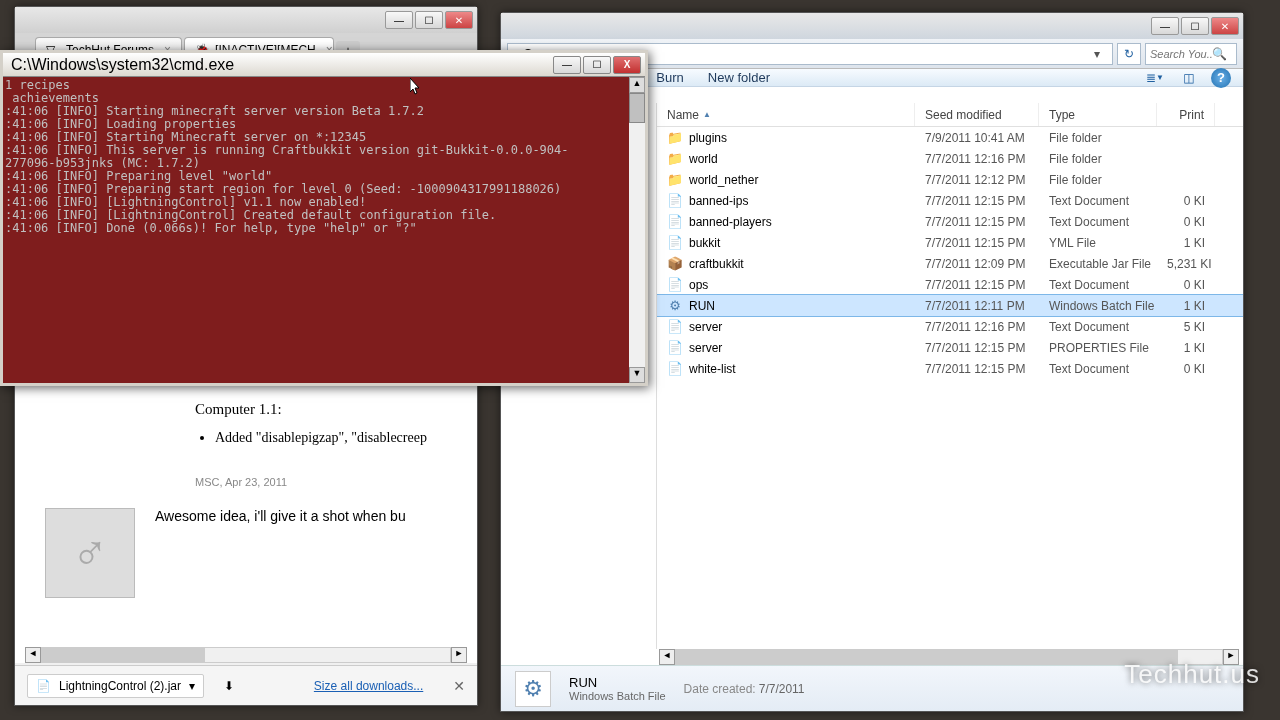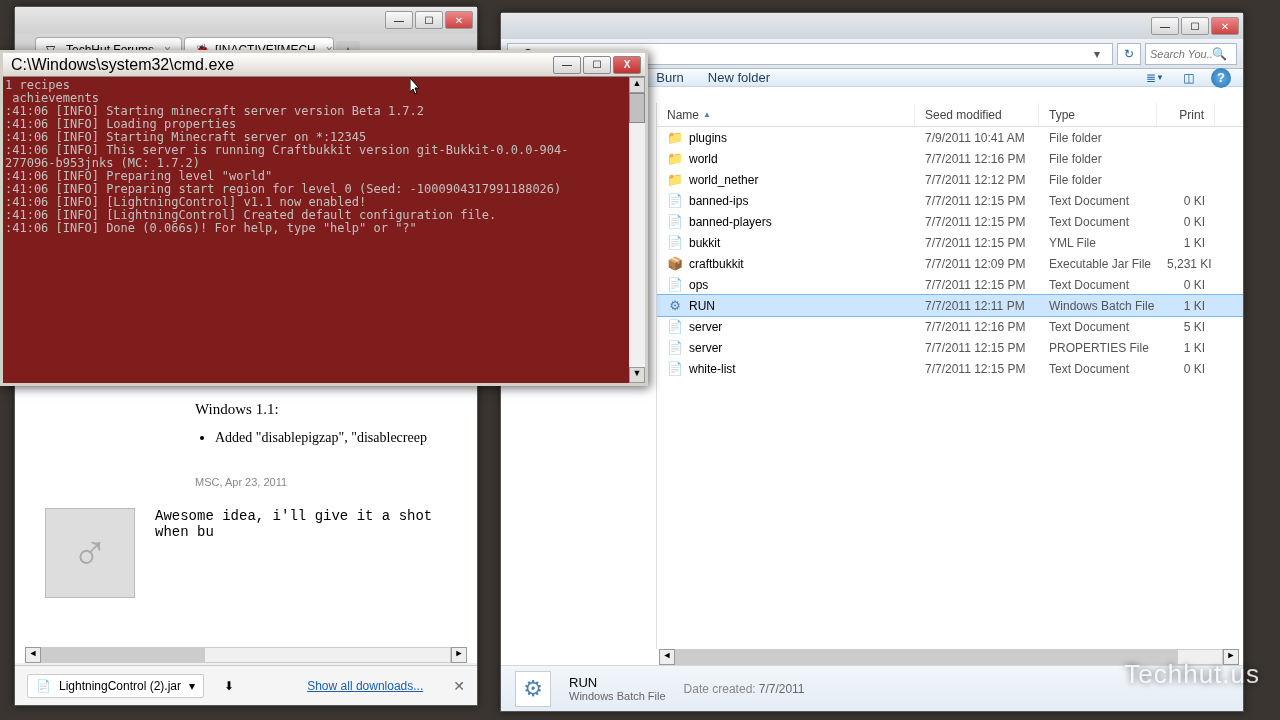--- a/index.html
+++ b/index.html
@@ -17,21 +17,21 @@
 .tab-close{margin-left:4px;color:#888;cursor:pointer}
 .tab-new{width:24px;height:20px;background:#ccc;border-radius:3px;display:flex;align-items:center;justify-content:center;cursor:pointer}
 .browser-content{position:absolute;top:54px;left:0;right:0;bottom:42px;background:#fff;overflow:hidden}
 .forum-post{padding:0 20px;margin-top:340px}
 .post-version{font-family:Georgia,serif;font-size:15px;margin:8px 0 12px 160px}
 .post-bullet{font-family:Georgia,serif;font-size:14px;margin-left:180px;list-style:disc}
 .post-meta{font-size:11px;color:#888;margin:30px 0 20px 160px}
 .collapse-bar{background:#1e3a52;color:#fff;padding:6px 10px;margin:0 -10px;font-size:13px}
 .reply{display:flex;gap:20px;margin-top:14px;padding:0 10px}
 .avatar{width:90px;height:90px;background:#ddd;border:1px solid #bbb;display:flex;align-items:center;justify-content:center;font-size:50px;color:#aaa}
-.reply-text{font-family:Liberation Mono, monospace;font-size:14px;flex:1}
+.reply-text{font-family:Liberation Sans, sans-serif;font-size:14px;flex:1}
 .browser-hscroll{position:absolute;bottom:42px;left:10px;right:10px;height:16px;display:flex;align-items:center}
 .hscroll-btn{width:16px;height:16px;background:#eee;border:1px solid #999;font-size:9px;text-align:center}
 .hscroll-track{flex:1;height:16px;background:#f0f0f0;border:1px solid #ccc;position:relative}
 .hscroll-thumb{position:absolute;left:0;width:40%;height:100%;background:#ccc}
 .browser-dlbar{position:absolute;bottom:0;left:0;right:0;height:40px;background:#f5f5f5;border-top:1px solid #ccc;display:flex;align-items:center;padding:0 12px;gap:20px}
 .dl-item{display:flex;align-items:center;gap:8px;padding:4px 8px;border:1px solid #ccc;border-radius:2px;background:#fff}
 .dl-show{color:#1a5fb4;text-decoration:underline;cursor:pointer;margin-left:auto}
 .dl-close{font-size:14px;color:#666;cursor:pointer;margin-left:10px}
 
 
@@ -120,21 +120,21 @@
     </div>
     <div class="tab active">
       <span class="tab-icon">🐞</span>
       <span>[INACTIVE][MECH</span>
       <span class="tab-close">×</span>
     </div>
     <div class="tab-new">+</div>
   </div>
   <div class="browser-content">
     <div class="forum-post">
-      <div class="post-version">Windows 1.1:</div>
+      <div class="post-version">Computer 1.1:</div>
       <ul>
           <li class="post-bullet">Added "disablepigzap", "disablecreep</li>
         </ul>
       <div class="post-meta">MSC, Apr 23, 2011</div>
       <div class="reply">
         <div class="avatar">♂</div>
         <div class="reply-text">Awesome idea, i'll give it a shot when bu</div>
       </div>
     </div>
   </div>
@@ -145,21 +145,21 @@
       </div>
     <div class="hscroll-btn">►</div>
   </div>
   <div class="browser-dlbar">
     <div class="dl-item">
       <span>📄</span>
       <span>LightningControl (2).jar</span>
       <span>▾</span>
     </div>
     <span>⬇</span>
-    <a class="dl-show">Show all downloads...</a>
+    <a class="dl-show">Size all downloads...</a>
     <span class="dl-close">✕</span>
   </div>
 </div>
 
 <div class="explorer">
   <div class="exp-titlebar">
     <div class="win-btn">—</div>
     <div class="win-btn">☐</div>
     <div class="win-btn close">✕</div>
   </div>

